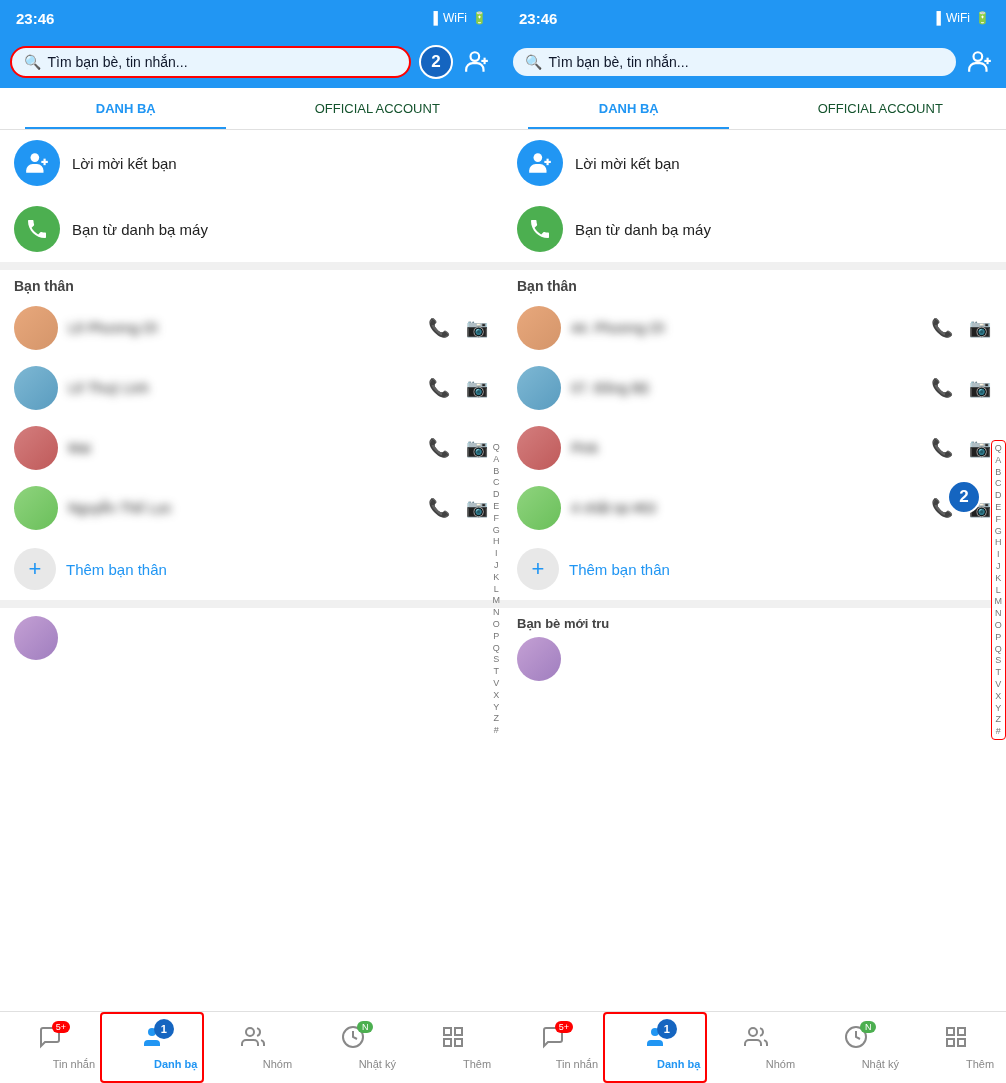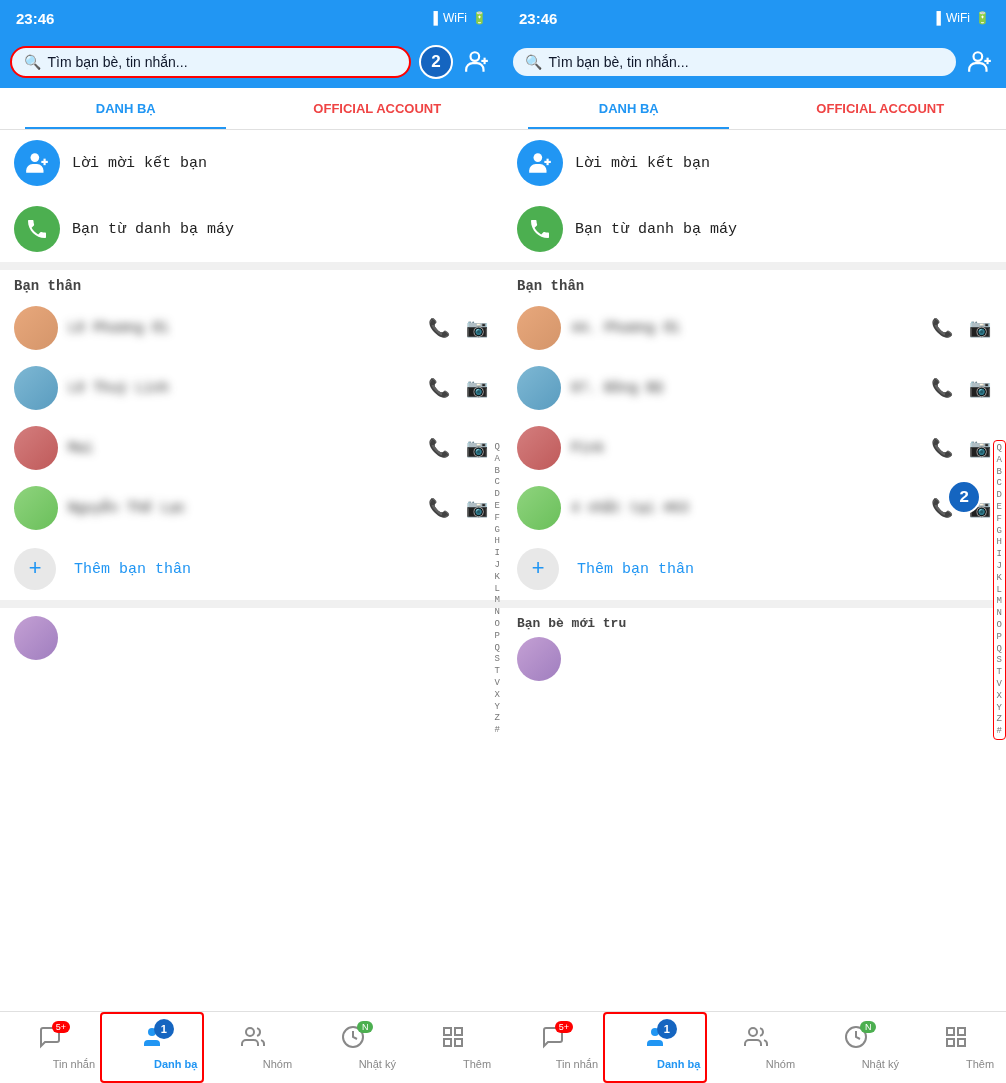--- a/index.html
+++ b/index.html
@@ -107,22 +107,22 @@
       background: #fff;
       display: flex;
       border-bottom: 1px solid #e0e0e0;
     }
     .tab {
       flex: 1;
       display: flex;
       align-items: center;
       justify-content: center;
       font-size: 13px;
-      font-weight: 700;
-      color: #ef4444;
+      font-weight: 400;
+      color: #14532d;
       cursor: pointer;
       position: relative;
     }
     .tab.active {
       color: #2196F3;
       font-weight: 700;
     }
     .tab.active::after {
       content: '';
       position: absolute;
@@ -240,21 +240,20 @@
       display: flex;
       align-items: center;
       justify-content: center;
       font-size: 22px;
       color: #2196F3;
       flex-shrink: 0;
     }
     .add-btn-label {
       color: #2196F3;
       font-size: 15px;
-      margin-left: 8px;
     }
 
     
     .new-friends-section {
       padding: 8px 14px 4px;
     }
     .new-friends-title {
       font-size: 13px;
       font-weight: 600;
       color: #444;
@@ -353,21 +352,20 @@
     .avatar-3 { background: linear-gradient(135deg, #d47e7e, #bf5a5a); }
     .avatar-4 { background: linear-gradient(135deg, #8fd47e, #6abf5a); }
     .avatar-5 { background: linear-gradient(135deg, #c4a0d4, #a07ebf); }
 
     .content-scroll {
       flex: 1;
       overflow-y: auto;
       overflow-x: hidden;
       position: relative;
       padding-bottom: 72px;
-      font-family: Liberation Mono, monospace;
     }
     .content-scroll::-webkit-scrollbar { display: none; }
   </style>
 </head>
 <body>
 
 <div class="phone-panel">
 
   <div class="status-bar">
     <span class="status-time">23:46</span>

